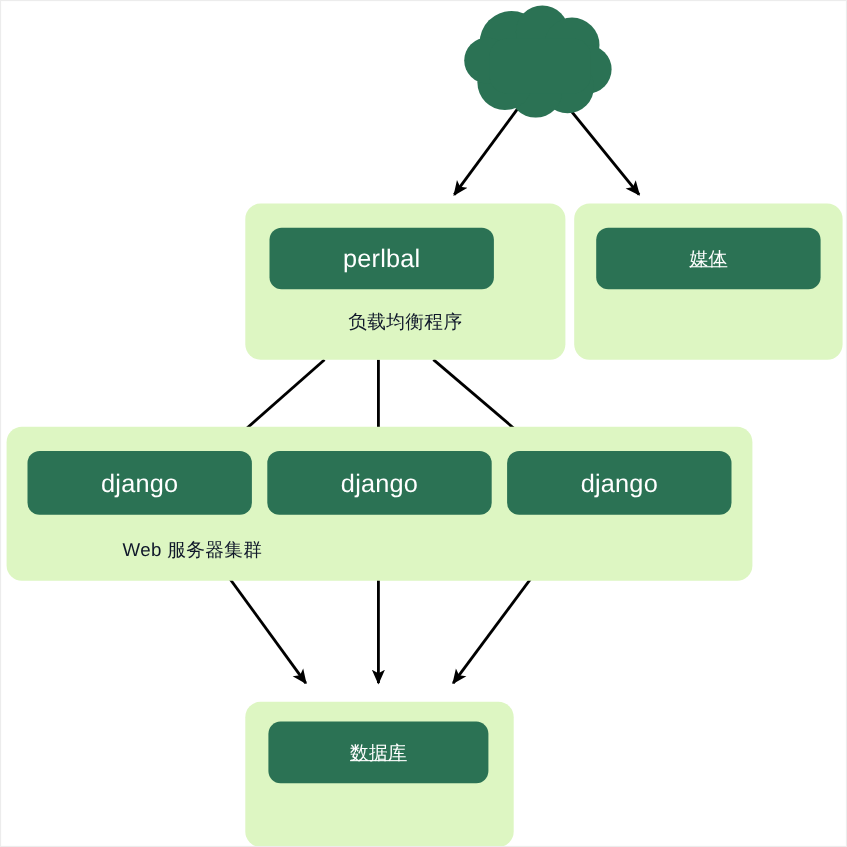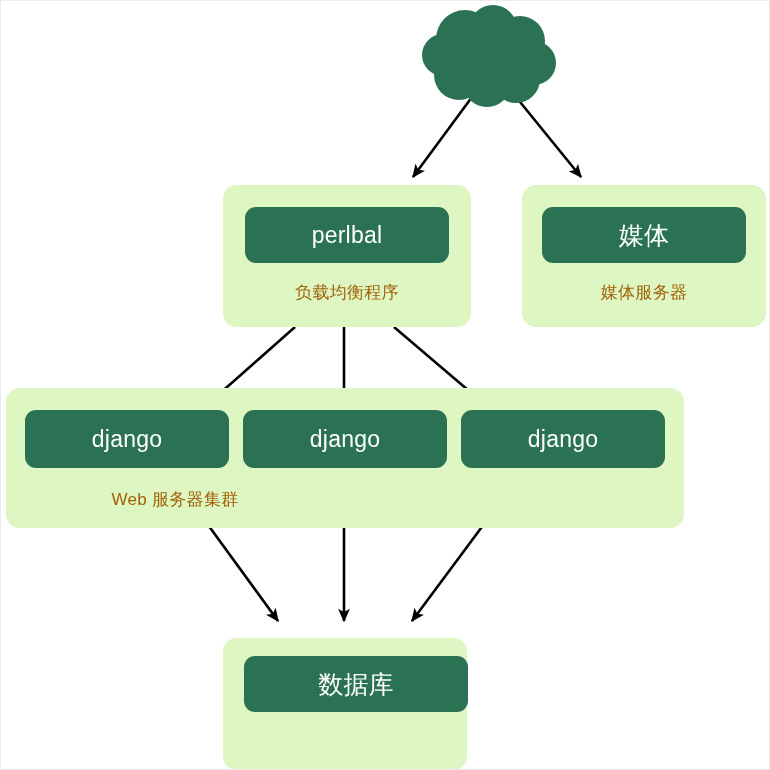--- a/index.html
+++ b/index.html
@@ -31,21 +31,21 @@
     position: absolute;
     background: #ddf6c2;
     border-radius: 14px;
     box-sizing: border-box;
   }
   .group-label {
     position: absolute;
     left: 0;
     right: 0;
     text-align: center;
-    color: #a16207;
+    color: #0f172a;
     font-size: 17px;
     letter-spacing: 0.3px;
     white-space: nowrap;
   }
   .node {
     position: absolute;
     background: #2b7254;
     border-radius: 11px;
     display: flex;
     align-items: center;
@@ -53,21 +53,22 @@
     color: #ffffff;
     box-sizing: border-box;
   }
   .node-label {
     font-size: 23px;
     line-height: 1;
     letter-spacing: 0.2px;
     color: #ffffff;
   }
   .node-label.cjk {
-    font-size: 25px;
+    font-size: 17px;
+    text-decoration: underline;
   }
   .cloud {
     position: absolute;
   }
 </style>
 </head>
 <body>
 
 <div id="canvas">
 
@@ -104,46 +105,45 @@
         <circle cx="113" cy="60" r="22"></circle>
         <circle cx="95" cy="76" r="24"></circle>
         <circle cx="66" cy="80" r="24"></circle>
         <circle cx="38" cy="72" r="25"></circle>
         <circle cx="22" cy="52" r="21"></circle>
         <rect x="24" y="32" width="92" height="50" rx="16"></rect>
       </g>
     </svg>
   </div>
 
-  <div class="group" style="left:222px; top:184px; width:248px; height:142px;">
+  <div class="group" style="left:222px; top:184px; width:291px; height:142px;">
     <div class="node" style="left:22px; top:22px; width:204px; height:56px;">
       <span class="node-label">perlbal</span>
     </div>
     <div class="group-label" style="top:96px;">负载均衡程序</div>
   </div>
 
   <div class="group" style="left:521px; top:184px; width:244px; height:142px;">
     <div class="node" style="left:20px; top:22px; width:204px; height:56px;">
       <span class="node-label cjk">媒体</span>
     </div>
-    <div class="group-label" style="top:96px;">媒体服务器</div>
   </div>
 
   <div class="group" style="left:5px; top:387px; width:678px; height:140px;">
     <div class="node" style="left:19px; top:22px; width:204px; height:58px;">
       <span class="node-label">django</span>
     </div>
     <div class="node" style="left:237px; top:22px; width:204px; height:58px;">
       <span class="node-label">django</span>
     </div>
     <div class="node" style="left:455px; top:22px; width:204px; height:58px;">
       <span class="node-label">django</span>
     </div>
     <div class="group-label" style="top:100px; left:0; right:340px;">Web 服务器集群</div>
   </div>
 
   <div class="group" style="left:222px; top:637px; width:244px; height:132px;">
-    <div class="node" style="left:21px; top:18px; width:224px; height:56px;text-align:right;">
+    <div class="node" style="left:21px; top:18px; width:200px; height:56px;text-align:right;">
       <span class="node-label cjk">数据库</span>
     </div>
   </div>
 
 </div>
 
 </body></html>

